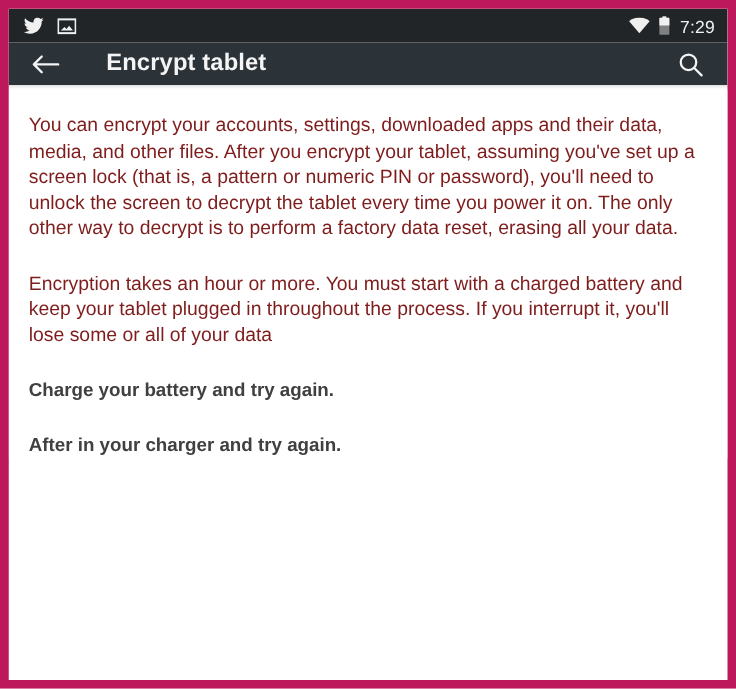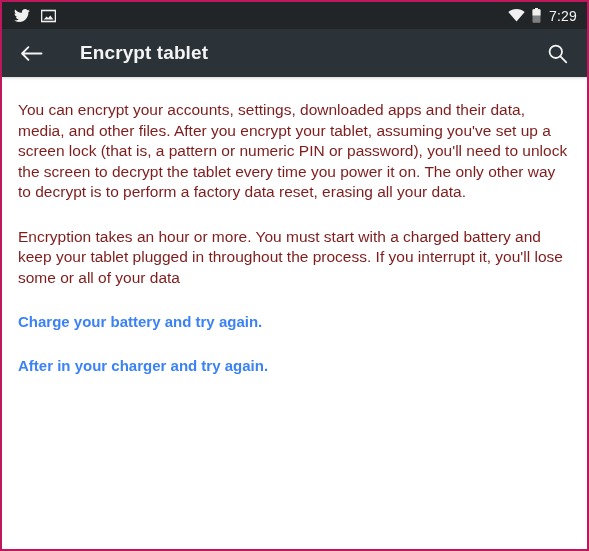--- a/index.html
+++ b/index.html
@@ -10,21 +10,21 @@
   body {
     font-family: "Liberation Sans", sans-serif;
     -webkit-font-smoothing: antialiased;
   }
 
   #screen {
     position: relative;
     width: 589px;
     height: 551px;
     box-sizing: border-box;
-    border: 2px solid #be185d;
+    border: 7px solid #be185d;
     background: #ffffff;
     overflow: hidden;
   }
 
   
   .status-bar {
     position: relative;
     height: 27px;
     background: #212528;
     display: flex;
@@ -54,21 +54,21 @@
     font-size: 14px;
     letter-spacing: 0.2px;
     margin-left: 1px;
     padding-right: 2px;
     white-space: nowrap;
   }
 
   
   .app-bar {
     position: relative;
-    height: 48px;
+    height: 34px;
     background: #2b3338;
     display: flex;
     align-items: center;
     padding: 0 14px 0 13px;
     box-sizing: border-box;
   }
   .app-bar-back {
     width: 32px;
     height: 32px;
     display: inline-flex;
@@ -113,21 +113,21 @@
     color: #7f1d1d;
     font-size: 15.5px;
     line-height: 20.5px;
     margin: 0 0 24px 0;
     max-width: 556px;
   }
   .para:last-of-type {
     margin-bottom: 0;
   }
   .warn {
-    color: #3b82f6;
+    color: #404040;
     font-size: 15px;
     font-weight: bold;
     line-height: 20px;
     margin: 0;
   }
   .warn-1 { margin-top: 16px; }
   .warn-2 { margin-top: 24px; }
 </style>
 </head>
 <body>

